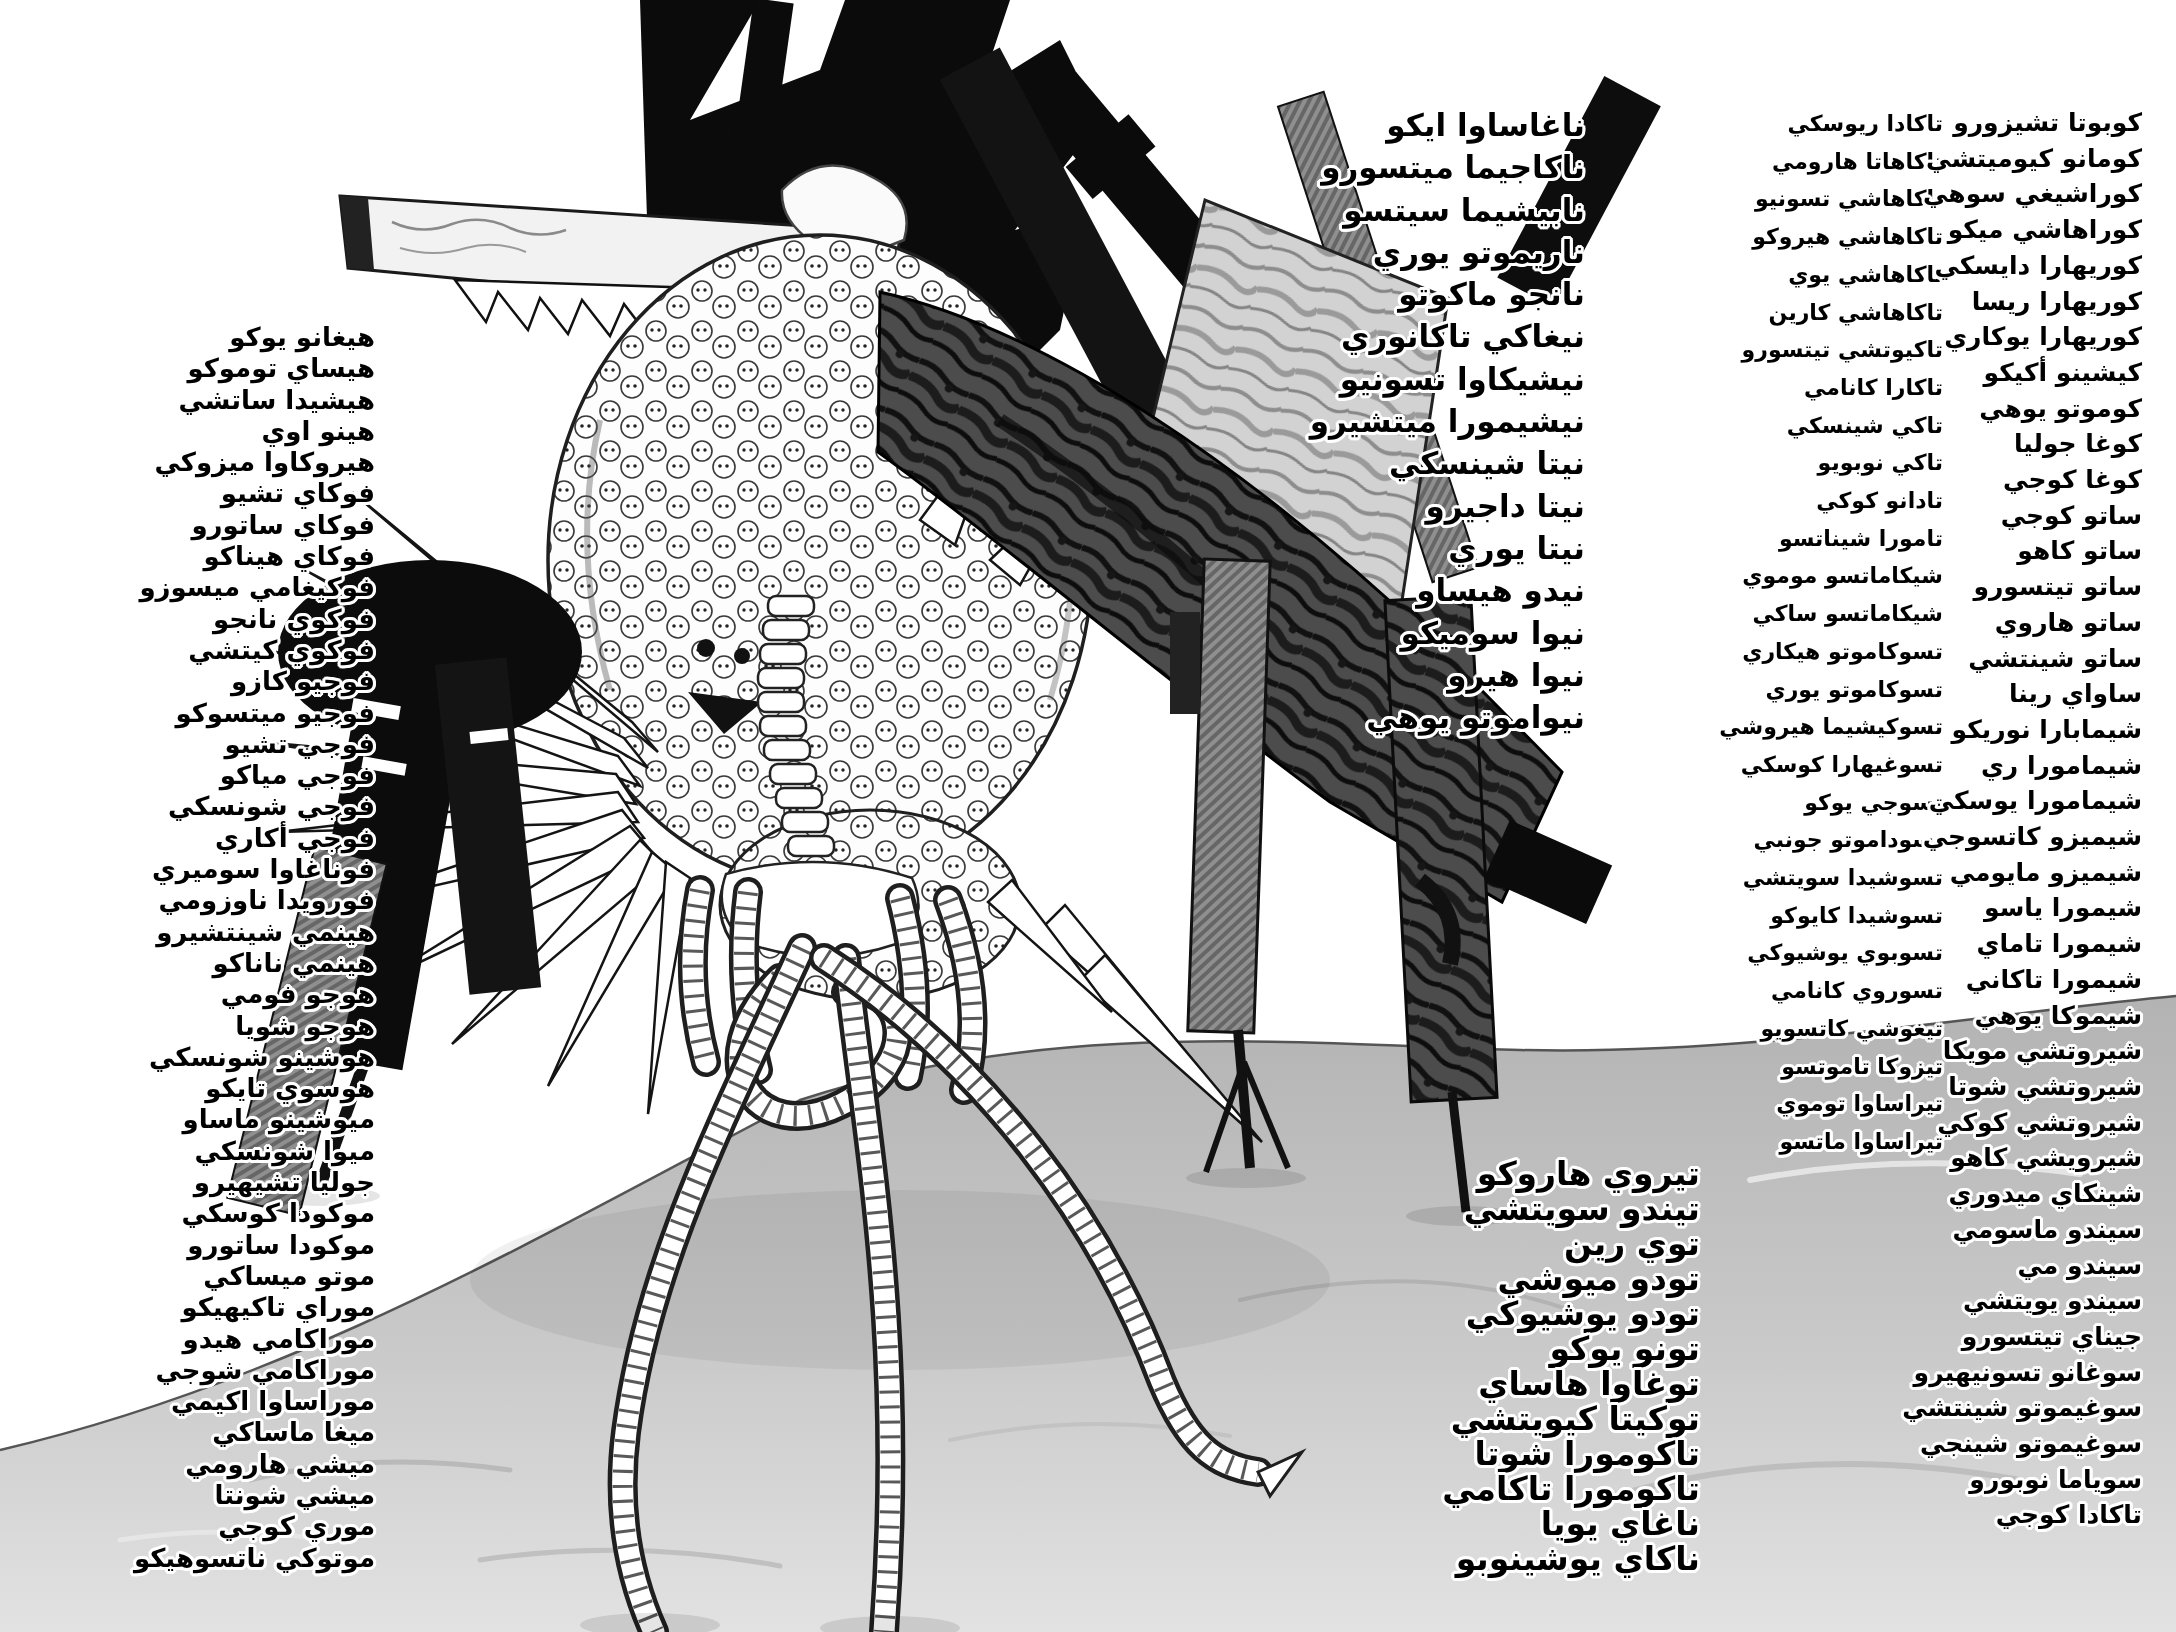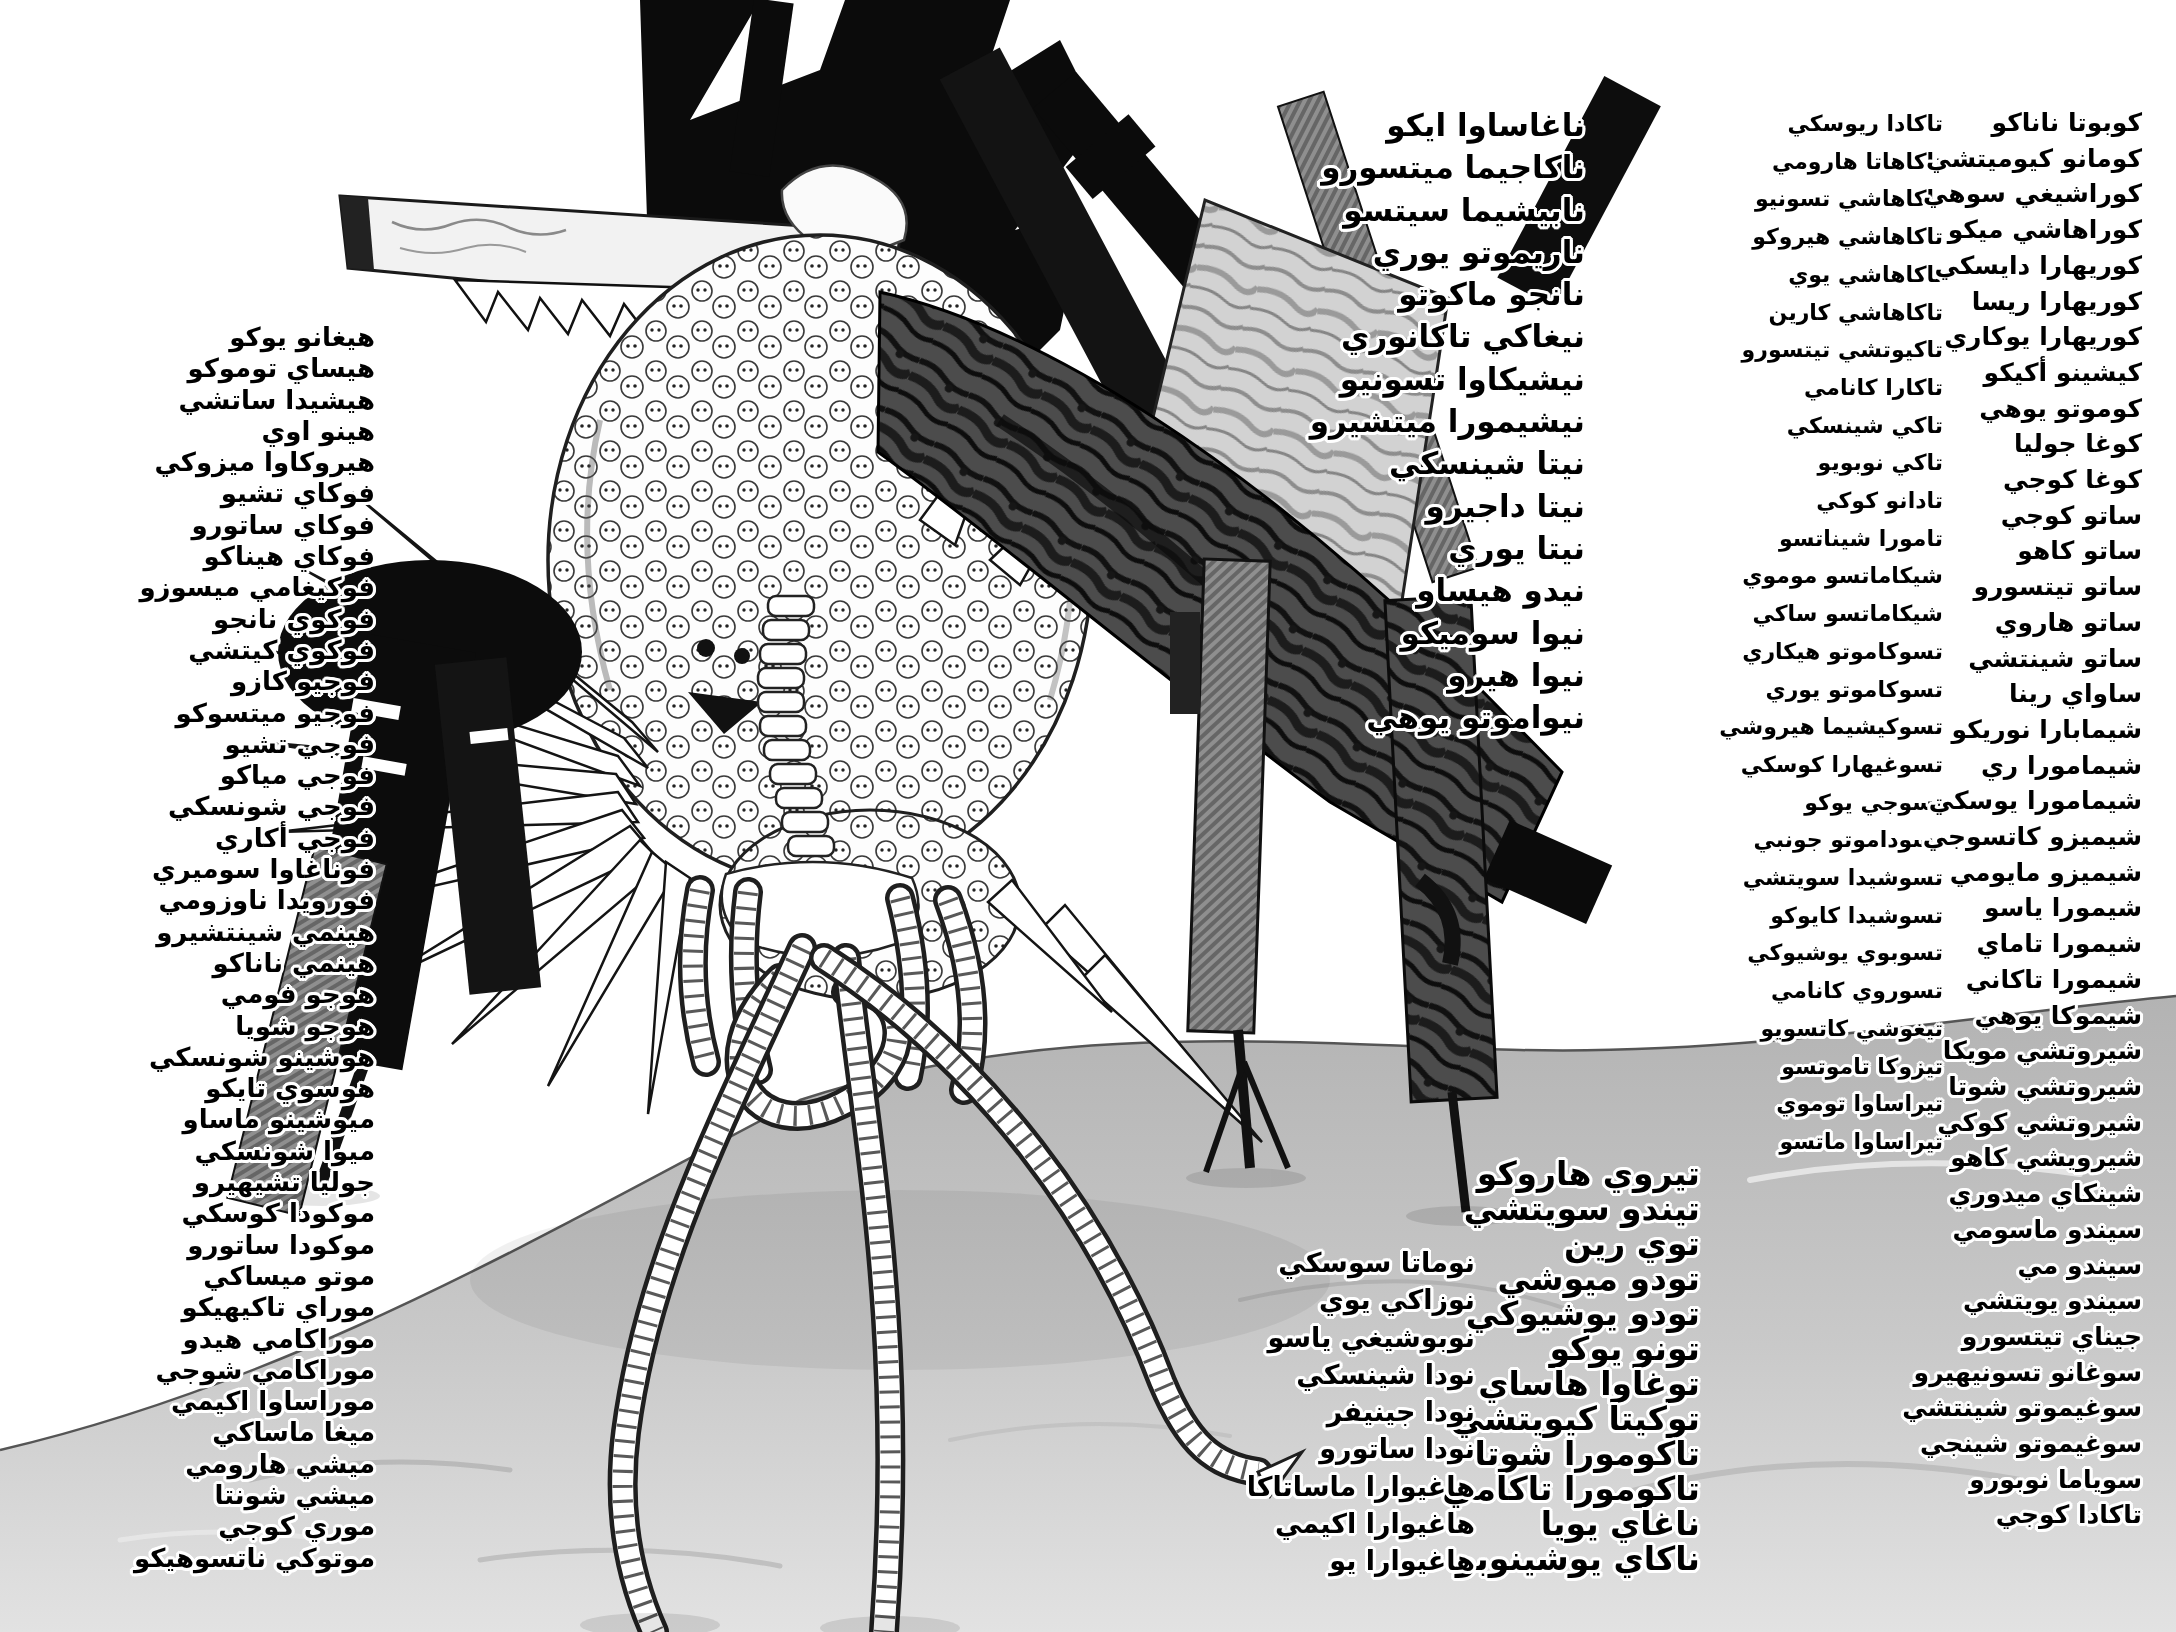--- a/index.html
+++ b/index.html
@@ -353,21 +353,21 @@
       <div>تونو يوكو</div>
       <div>توغاوا هاساي</div>
       <div>توكيتا كيويتشي</div>
       <div>تاكومورا شوتا</div>
       <div>تاكومورا تاكامي</div>
       <div>ناغاي يويا</div>
       <div>ناكاي يوشينوبو</div>
     </div>
 
   <div class="names halo" id="col-far-right">
-      <div>كوبوتا ناناكو</div>
+      <div>كوبوتا تشيزورو</div>
       <div>كومانو كيوميتشي</div>
       <div>كوراشيغي سوهي</div>
       <div>كوراهاشي ميكو</div>
       <div>كوريهارا دايسكي</div>
       <div>كوريهارا ريسا</div>
       <div>كوريهارا يوكاري</div>
       <div>كيشينو أكيكو</div>
       <div>كوموتو يوهي</div>
       <div>كوغا جوليا</div>
       <div>كوغا كوجي</div>
@@ -395,24 +395,13 @@
       <div>سيندو مي</div>
       <div>سيندو يويتشي</div>
       <div>جيناي تيتسورو</div>
       <div>سوغانو تسونيهيرو</div>
       <div>سوغيموتو شينتشي</div>
       <div>سوغيموتو شينجي</div>
       <div>سوياما نوبورو</div>
       <div>تاكادا كوجي</div>
     </div>
 
-  <div class="names halo" id="col-bottom-center">
-      <div>نوماتا سوسكي</div>
-      <div>نوزاكي يوي</div>
-      <div>نوبوشيغي ياسو</div>
-      <div>نودا شينسكي</div>
-      <div>نودا جينيفر</div>
-      <div>نودا ساتورو</div>
-      <div>هاغيوارا ماساتاكا</div>
-      <div>هاغيوارا اكيمي</div>
-      <div>هاغيوارا يو</div>
-    </div>
 </div>
 
 </body></html>

